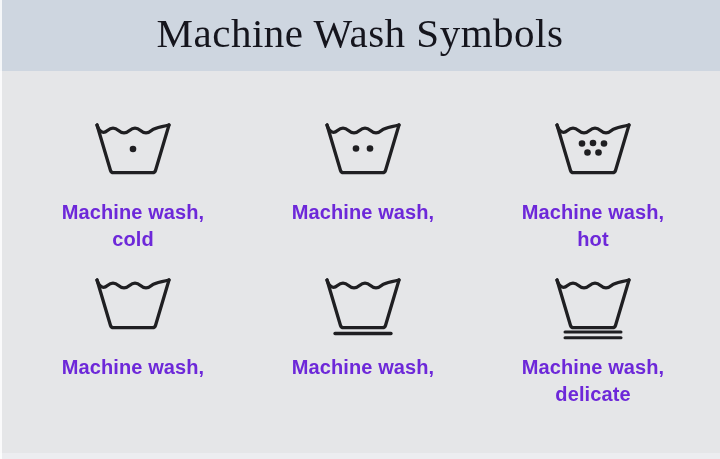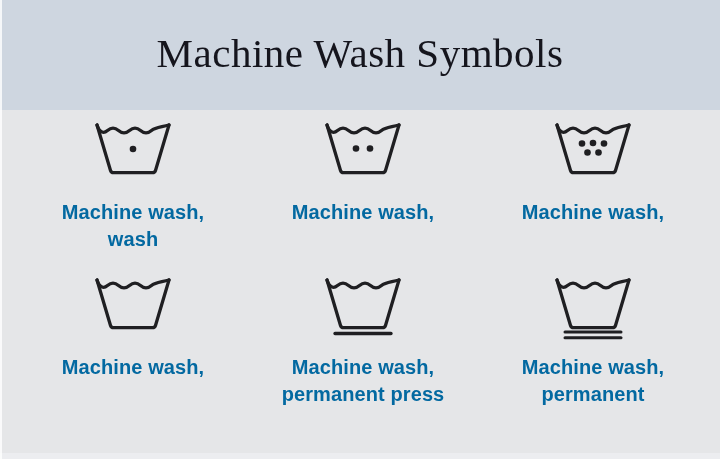--- a/index.html
+++ b/index.html
@@ -7,21 +7,21 @@
     position: relative;
     width: 720px;
     height: 459px;
     overflow: hidden;
     background: #e5e6e8;
     font-family: "Liberation Sans", sans-serif;
   }
   .header {
     position: absolute;
     top: 0; left: 0; right: 0;
-    height: 110px;
+    height: 71px;
     background: #ced6e0;
     display: flex;
     align-items: center;
     justify-content: center;
   }
   .title {
     font-family: "Liberation Serif", serif;
     font-size: 41px;
     font-weight: 500;
     letter-spacing: 0.5px;
@@ -47,21 +47,21 @@
   .icon-wrap {
     height: 66px;
     margin-bottom: 13px;
     display: flex;
     align-items: flex-start;
     justify-content: center;
   }
   .label {
     font-size: 20px;
     font-weight: bold;
-    color: #0369a1;
+    color: #6d28d9;
     line-height: 1.33;
     letter-spacing: 0.1px;
   }
   .edge-left {
     position: absolute;
     left: 0; top: 0; bottom: 0;
     width: 2px;
     background: rgba(255,255,255,0.8);
     z-index: 5;
   }
@@ -85,21 +85,21 @@
       <div class="card">
         <div class="icon-wrap">
           <svg width="80" height="66" viewBox="0 0 80 66" xmlns="http://www.w3.org/2000/svg">
             <path d="M4 5 L17.5 50.5 Q18.2 52.7 20.5 52.7 L59.5 52.7 Q61.8 52.7 62.5 50.5 L76 5" fill="none" stroke="#1f1f22" stroke-width="3.3" stroke-linecap="round" stroke-linejoin="round"></path>
             <path d="M4 5 C7 13.5, 11 13.5, 14.5 10.5 C18 7.5, 22 7.5, 25.5 10.5 C29 13.5, 33 13.5, 36.5 10.5 C40 7.5, 44 7.5, 47.5 10.5 C51 13.5, 55 13.5, 58.5 10.5 C62 7.5, 66 7.5, 76 5" fill="none" stroke="#1f1f22" stroke-width="3.3" stroke-linecap="round" stroke-linejoin="round"></path>
             <circle cx="40" cy="29" r="3.3" fill="#1f1f22"></circle>
           </svg>
         </div>
         <div class="label">
           <div>Machine wash,</div>
-          <div>wash</div>
+          <div>cold</div>
         </div>
       </div>
       <div class="card">
         <div class="icon-wrap">
           <svg width="80" height="66" viewBox="0 0 80 66" xmlns="http://www.w3.org/2000/svg">
             <path d="M4 5 L17.5 50.5 Q18.2 52.7 20.5 52.7 L59.5 52.7 Q61.8 52.7 62.5 50.5 L76 5" fill="none" stroke="#1f1f22" stroke-width="3.3" stroke-linecap="round" stroke-linejoin="round"></path>
             <path d="M4 5 C7 13.5, 11 13.5, 14.5 10.5 C18 7.5, 22 7.5, 25.5 10.5 C29 13.5, 33 13.5, 36.5 10.5 C40 7.5, 44 7.5, 47.5 10.5 C51 13.5, 55 13.5, 58.5 10.5 C62 7.5, 66 7.5, 76 5" fill="none" stroke="#1f1f22" stroke-width="3.3" stroke-linecap="round" stroke-linejoin="round"></path>
             <circle cx="33" cy="28.5" r="3.3" fill="#1f1f22"></circle>
             <circle cx="47" cy="28.5" r="3.3" fill="#1f1f22"></circle>
           </svg>
@@ -115,20 +115,21 @@
             <path d="M4 5 C7 13.5, 11 13.5, 14.5 10.5 C18 7.5, 22 7.5, 25.5 10.5 C29 13.5, 33 13.5, 36.5 10.5 C40 7.5, 44 7.5, 47.5 10.5 C51 13.5, 55 13.5, 58.5 10.5 C62 7.5, 66 7.5, 76 5" fill="none" stroke="#1f1f22" stroke-width="3.3" stroke-linecap="round" stroke-linejoin="round"></path>
             <circle cx="29" cy="23.5" r="3.3" fill="#1f1f22"></circle>
             <circle cx="40" cy="23" r="3.3" fill="#1f1f22"></circle>
             <circle cx="51" cy="23.5" r="3.3" fill="#1f1f22"></circle>
             <circle cx="34.5" cy="32.5" r="3.3" fill="#1f1f22"></circle>
             <circle cx="45.5" cy="32.5" r="3.3" fill="#1f1f22"></circle>
           </svg>
         </div>
         <div class="label">
           <div>Machine wash,</div>
+          <div>hot</div>
         </div>
       </div>
       <div class="card">
         <div class="icon-wrap">
           <svg width="80" height="66" viewBox="0 0 80 66" xmlns="http://www.w3.org/2000/svg">
             <path d="M4 5 L17.5 50.5 Q18.2 52.7 20.5 52.7 L59.5 52.7 Q61.8 52.7 62.5 50.5 L76 5" fill="none" stroke="#1f1f22" stroke-width="3.3" stroke-linecap="round" stroke-linejoin="round"></path>
             <path d="M4 5 C7 13.5, 11 13.5, 14.5 10.5 C18 7.5, 22 7.5, 25.5 10.5 C29 13.5, 33 13.5, 36.5 10.5 C40 7.5, 44 7.5, 47.5 10.5 C51 13.5, 55 13.5, 58.5 10.5 C62 7.5, 66 7.5, 76 5" fill="none" stroke="#1f1f22" stroke-width="3.3" stroke-linecap="round" stroke-linejoin="round"></path>
           </svg>
         </div>
         <div class="label">
@@ -138,32 +139,31 @@
       <div class="card">
         <div class="icon-wrap">
           <svg width="80" height="66" viewBox="0 0 80 66" xmlns="http://www.w3.org/2000/svg">
             <path d="M4 5 L17.5 50.5 Q18.2 52.7 20.5 52.7 L59.5 52.7 Q61.8 52.7 62.5 50.5 L76 5" fill="none" stroke="#1f1f22" stroke-width="3.3" stroke-linecap="round" stroke-linejoin="round"></path>
             <path d="M4 5 C7 13.5, 11 13.5, 14.5 10.5 C18 7.5, 22 7.5, 25.5 10.5 C29 13.5, 33 13.5, 36.5 10.5 C40 7.5, 44 7.5, 47.5 10.5 C51 13.5, 55 13.5, 58.5 10.5 C62 7.5, 66 7.5, 76 5" fill="none" stroke="#1f1f22" stroke-width="3.3" stroke-linecap="round" stroke-linejoin="round"></path>
             <line x1="12" y1="58.5" x2="68" y2="58.5" stroke="#1f1f22" stroke-width="3.3" stroke-linecap="round"></line>
           </svg>
         </div>
         <div class="label">
           <div>Machine wash,</div>
-          <div>permanent press</div>
         </div>
       </div>
       <div class="card">
         <div class="icon-wrap">
           <svg width="80" height="66" viewBox="0 0 80 66" xmlns="http://www.w3.org/2000/svg">
             <path d="M4 5 L17.5 50.5 Q18.2 52.7 20.5 52.7 L59.5 52.7 Q61.8 52.7 62.5 50.5 L76 5" fill="none" stroke="#1f1f22" stroke-width="3.3" stroke-linecap="round" stroke-linejoin="round"></path>
             <path d="M4 5 C7 13.5, 11 13.5, 14.5 10.5 C18 7.5, 22 7.5, 25.5 10.5 C29 13.5, 33 13.5, 36.5 10.5 C40 7.5, 44 7.5, 47.5 10.5 C51 13.5, 55 13.5, 58.5 10.5 C62 7.5, 66 7.5, 76 5" fill="none" stroke="#1f1f22" stroke-width="3.3" stroke-linecap="round" stroke-linejoin="round"></path>
             <line x1="12" y1="57" x2="68" y2="57" stroke="#1f1f22" stroke-width="3" stroke-linecap="round"></line>
             <line x1="12" y1="62.8" x2="68" y2="62.8" stroke="#1f1f22" stroke-width="3" stroke-linecap="round"></line>
           </svg>
         </div>
         <div class="label">
           <div>Machine wash,</div>
-          <div>permanent</div>
+          <div>delicate</div>
         </div>
       </div>
     </div>
   <div class="edge-bottom"></div>
 </div>
 
 </body></html>

